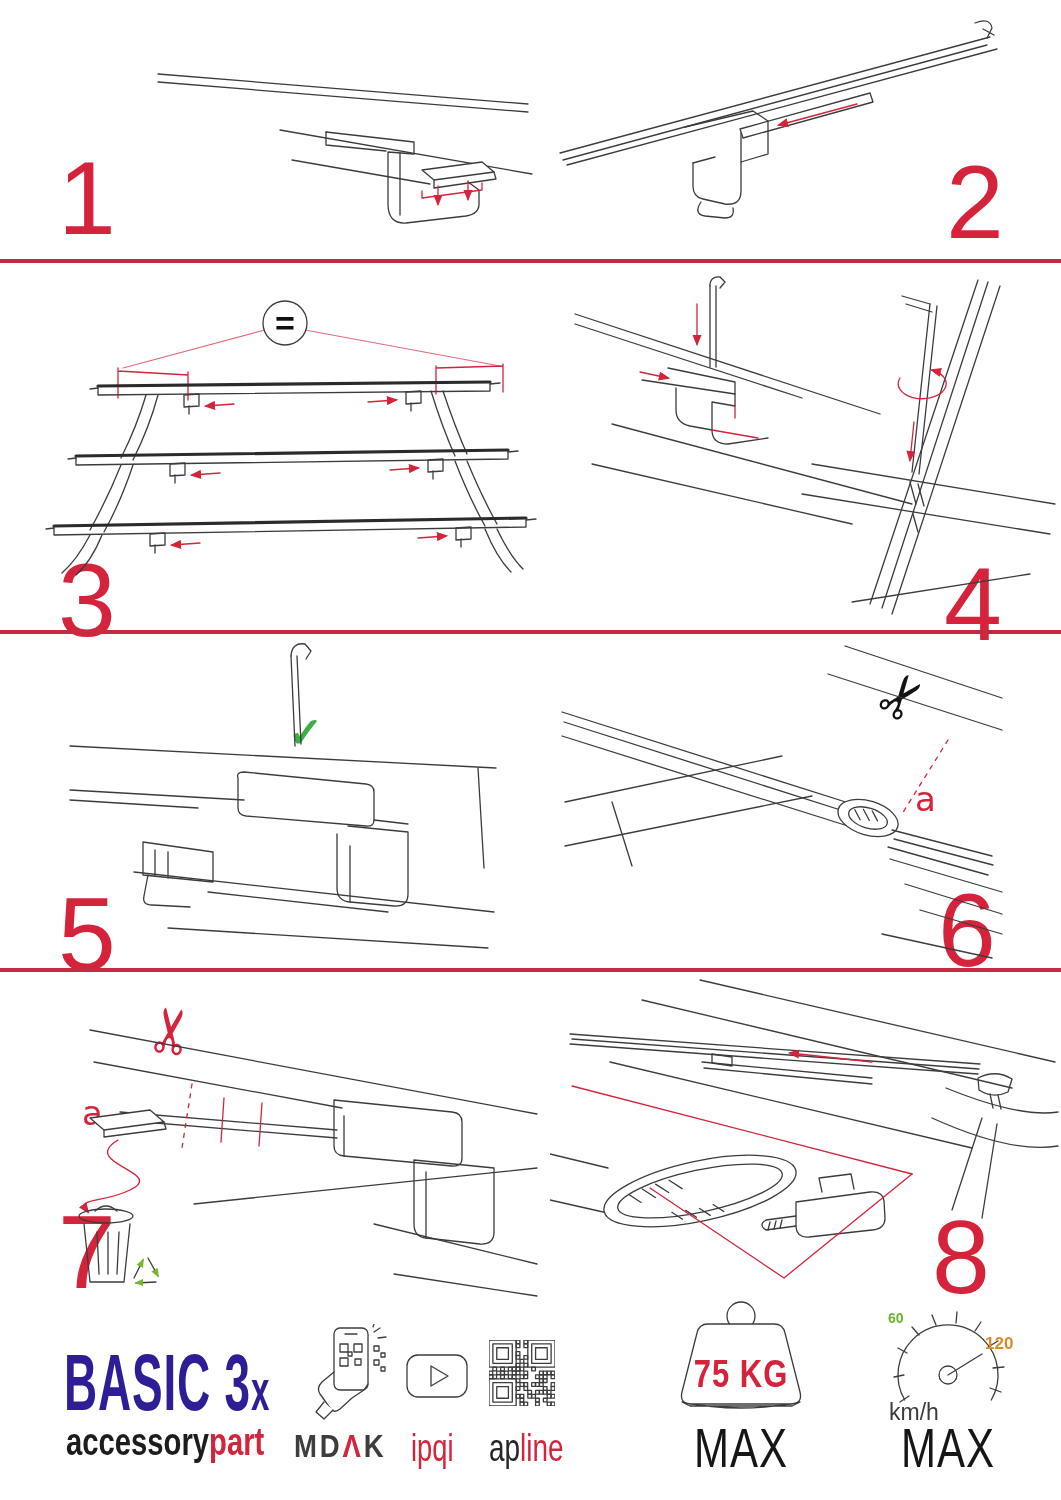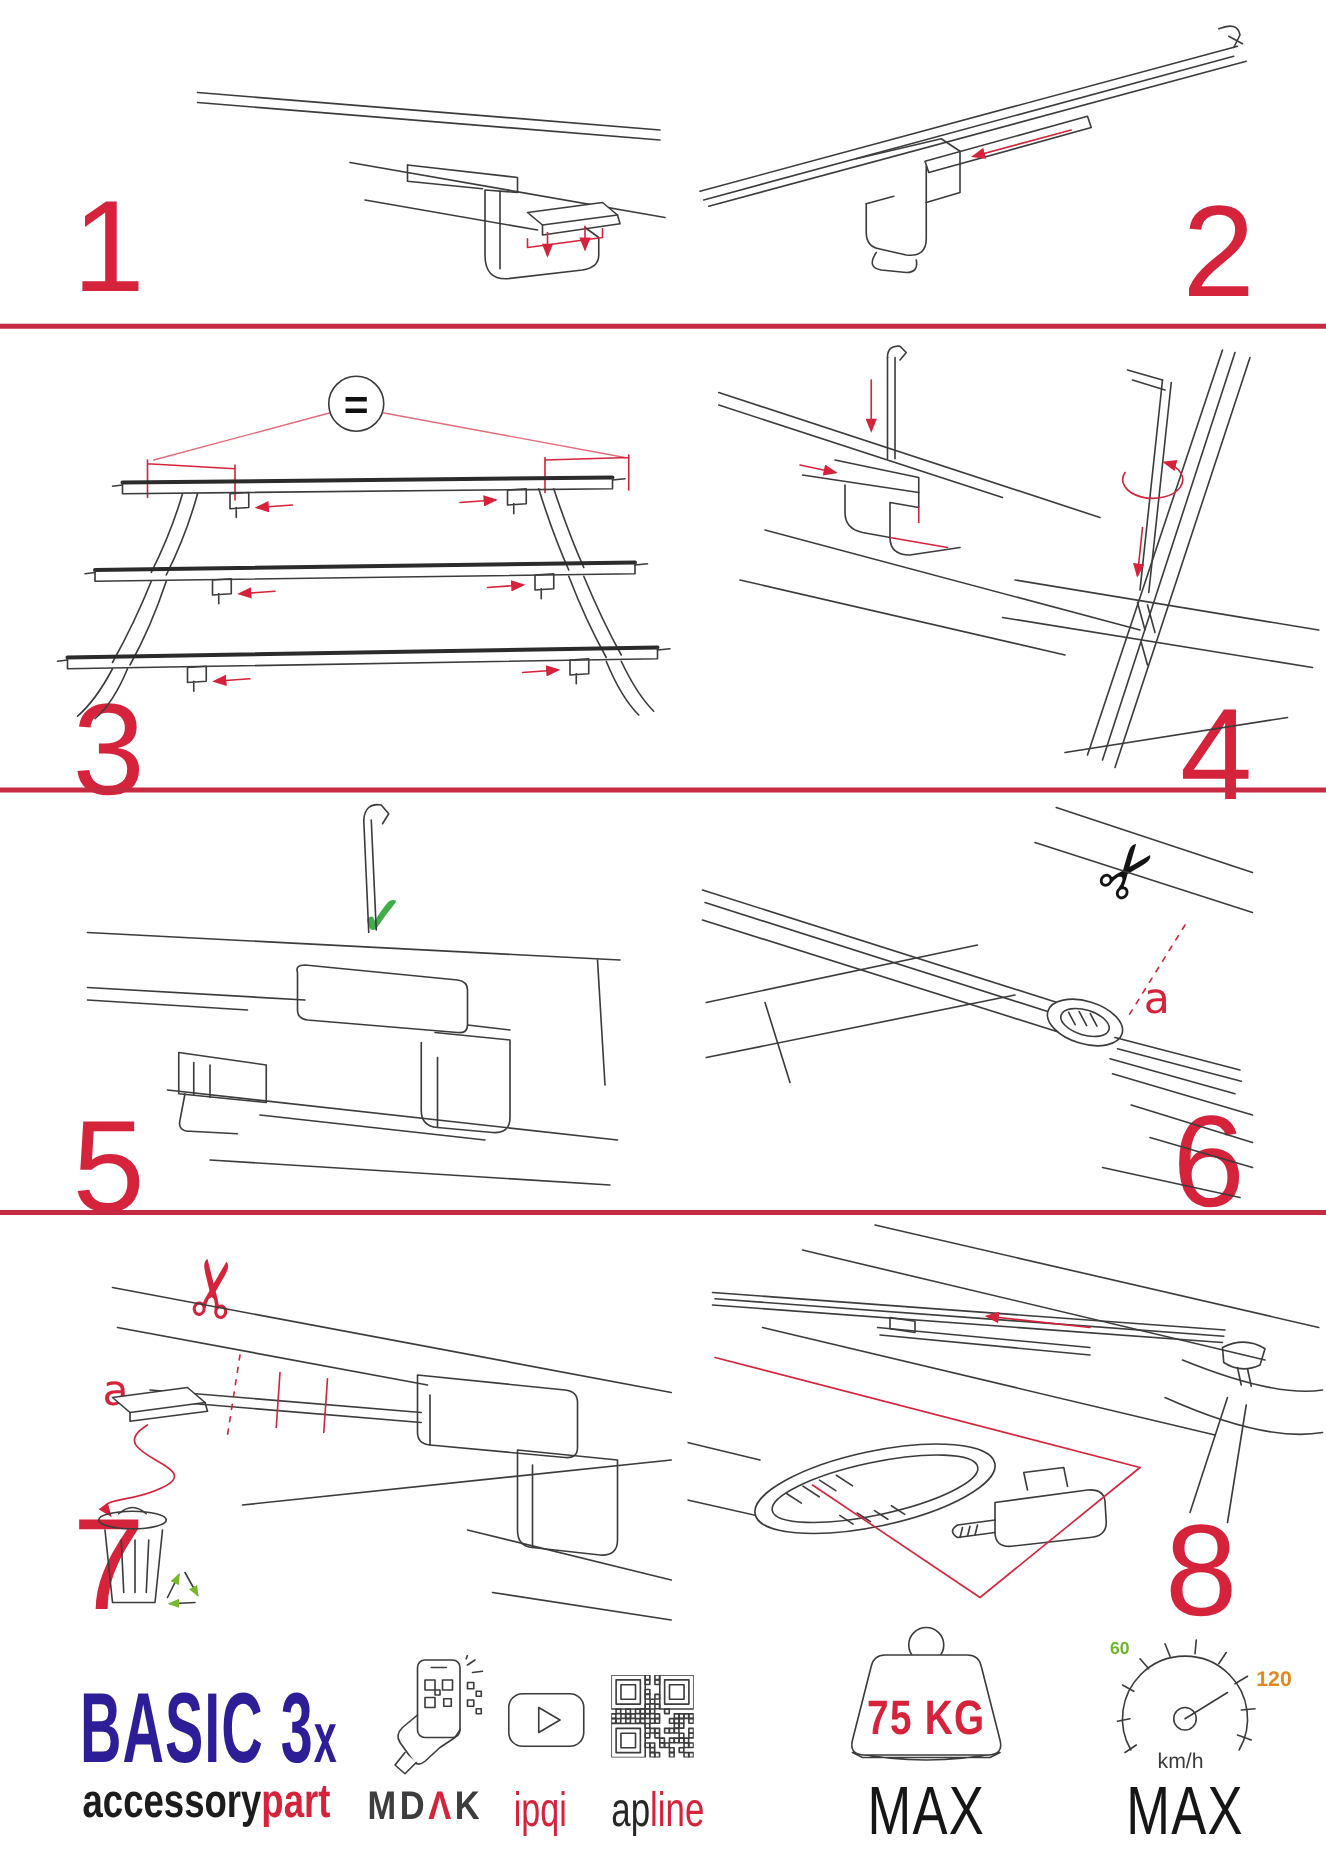--- a/index.html
+++ b/index.html
@@ -33,22 +33,22 @@
         transform:scale(0.88,1.25);transform-origin:left top;}
   .apline{position:absolute;left:489px;top:1426px;font-size:31px;font-weight:400;
           transform:scale(0.9,1.25);transform-origin:left top;}
   .apline .p1{color:#262626;} .apline .p2{color:#d5233b;}
   .max-label{position:absolute;color:#161616;font-size:42px;font-weight:400;
              transform:scaleY(1.3);transform-origin:center top;letter-spacing:1px;}
   .weight-value{position:absolute;left:668px;top:1352px;width:146px;text-align:center;
                 color:#d5233b;font-size:31px;font-weight:700;transform:scaleY(1.25);transform-origin:center top;
                 letter-spacing:1px;}
   .speed-60{position:absolute;left:888px;top:1310px;color:#6cb52d;font-size:14px;font-weight:700;}
-  .speed-120{position:absolute;left:985px;top:1334px;color:#e0891f;font-size:17px;font-weight:700;margin-left:20px;}
-  .speed-unit{position:absolute;left:926px;top:1399px;color:#3c3c3c;font-size:17px;}
+  .speed-120{position:absolute;left:985px;top:1334px;color:#e0891f;font-size:17px;font-weight:700;}
+  .speed-unit{position:absolute;left:889px;top:1399px;color:#3c3c3c;font-size:23px;}
 </style>
 </head>
 <body>
 
 <div class="page">
 
   <svg width="0" height="0" style="position:absolute">
     <defs>
       <marker id="ar" viewBox="0 0 10 8" refX="8" refY="4" markerWidth="9" markerHeight="7" orient="auto">
         <path d="M0,0 L10,4 L0,8 z" fill="#d5233b" stroke="none"></path>

